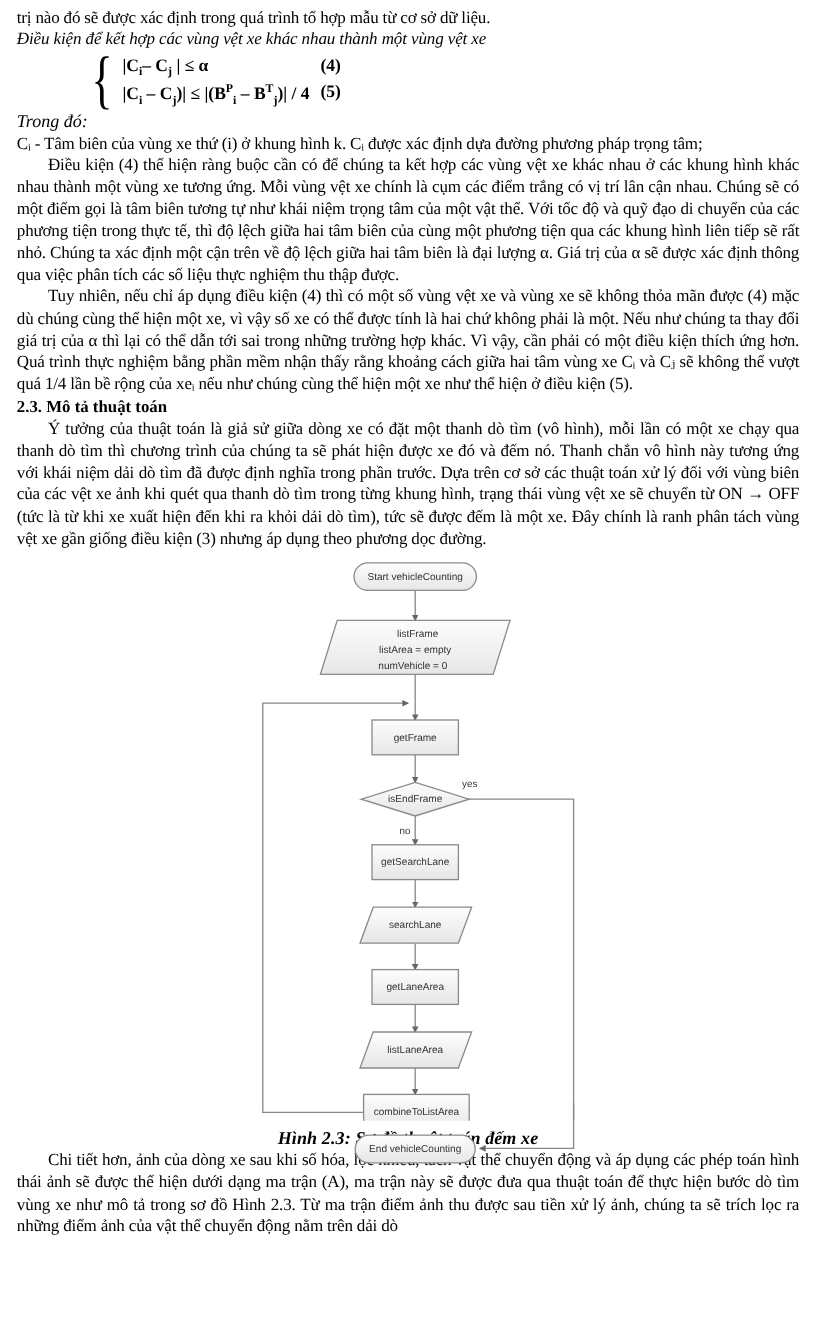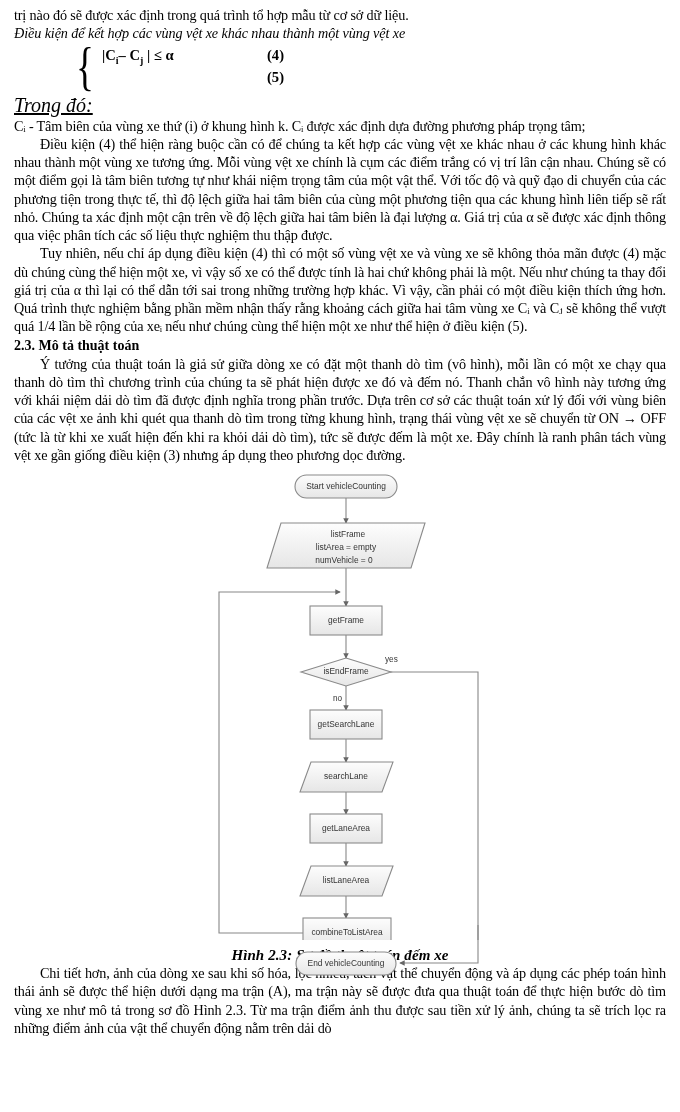--- a/index.html
+++ b/index.html
@@ -39,24 +39,23 @@
   }
   .italic-line {
     font-style: italic;
     font-size: 14.2px;
     line-height: 1.285;
     margin: 0;
     letter-spacing: -0.1px;
   }
   .trong-do {
     font-style: italic;
-    font-size: 20px;
+    font-size: 15px;
     line-height: 1.2;
     margin: 0;
-    text-decoration: underline;
   }
   .heading {
     font-weight: bold;
     font-size: 14px;
     line-height: 1.3;
     margin: 1px 0 0 0;
   }
 
   
   .equations {
@@ -139,20 +138,21 @@
   <div class="content">
 
     <p class="body-text">trị nào đó sẽ được xác định trong quá trình tổ hợp mẫu từ cơ sở dữ liệu.</p>
 
     <p class="italic-line">Điều kiện để kết hợp các vùng vệt xe khác nhau thành một vùng vệt xe</p>
 
     <div class="equations">
       <span class="brace">{</span>
       <span class="eq-row r1">|C<sub>i</sub>– C<sub>j</sub> | ≤ α</span>
       <span class="eq-num r1">(4)</span>
+      <span class="eq-row r2">|C<sub>i</sub> – C<sub>j</sub>)| ≤ |(B<sup>P</sup><sub>i</sub> – B<sup>T</sup><sub>j</sub>)| / 4</span>
       <span class="eq-num r2">(5)</span>
     </div>
 
     <p class="trong-do">Trong đó:</p>
 
     <p class="body-text">Cᵢ - Tâm biên của vùng xe thứ (i) ở khung hình k. Cᵢ được xác định dựa đường phương pháp trọng tâm;</p>
 
     <p class="body-text indent">Điều kiện (4) thể hiện ràng buộc cần có để chúng ta kết hợp các vùng vệt xe khác nhau ở các khung hình khác nhau thành một vùng xe tương ứng. Mỗi vùng vệt xe chính là cụm các điểm trắng có vị trí lân cận nhau. Chúng sẽ có một điểm gọi là tâm biên tương tự như khái niệm trọng tâm của một vật thể. Với tốc độ và quỹ đạo di chuyển của các phương tiện trong thực tế, thì độ lệch giữa hai tâm biên của cùng một phương tiện qua các khung hình liên tiếp sẽ rất nhỏ. Chúng ta xác định một cận trên về độ lệch giữa hai tâm biên là đại lượng α. Giá trị của α sẽ được xác định thông qua việc phân tích các số liệu thực nghiệm thu thập được.</p>
     <p class="body-text indent">Tuy nhiên, nếu chỉ áp dụng điều kiện (4) thì có một số vùng vệt xe và vùng xe sẽ không thỏa mãn được (4) mặc dù chúng cùng thể hiện một xe, vì vậy số xe có thể được tính là hai chứ không phải là một. Nếu như chúng ta thay đổi giá trị của α thì lại có thể dẫn tới sai trong những trường hợp khác. Vì vậy, cần phải có một điều kiện thích ứng hơn. Quá trình thực nghiệm bằng phần mềm nhận thấy rằng khoảng cách giữa hai tâm vùng xe Cᵢ và Cⱼ sẽ không thể vượt quá 1/4 lần bề rộng của xeᵢ nếu như chúng cùng thể hiện một xe như thể hiện ở điều kiện (5).</p>
 

